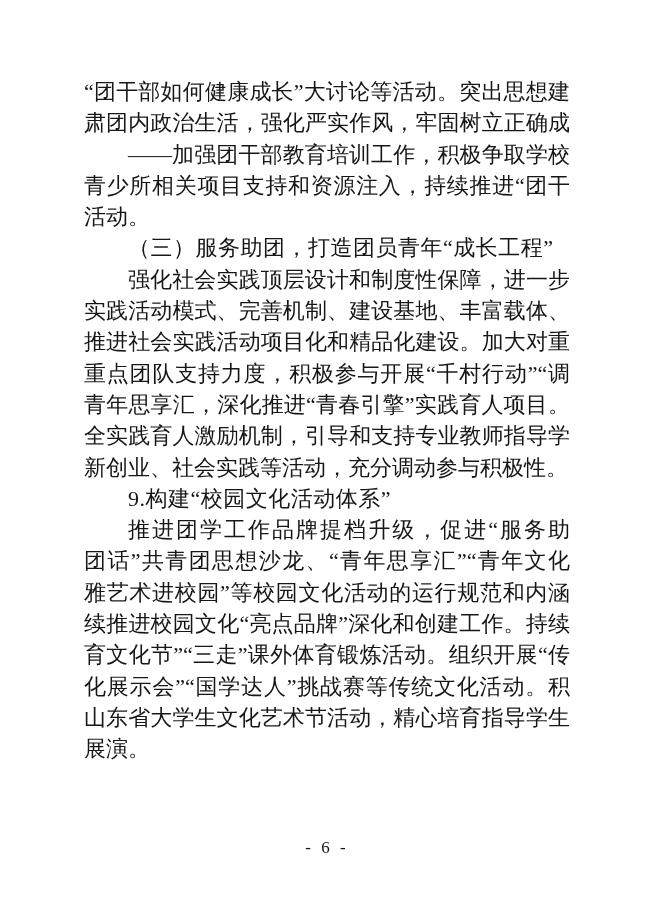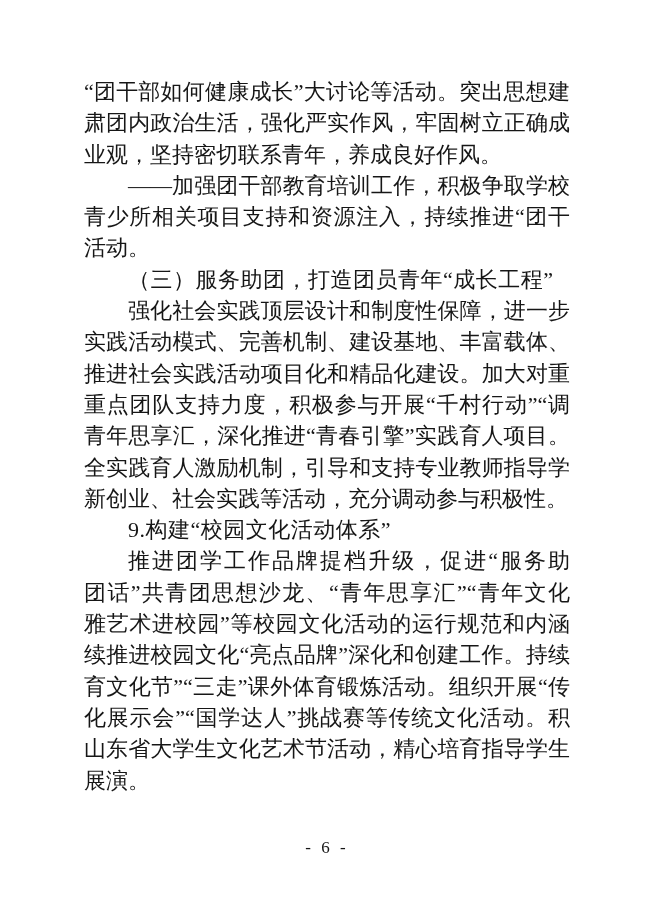--- a/index.html
+++ b/index.html
@@ -55,21 +55,20 @@
     font-family: "Liberation Serif", "DejaVu Serif", serif;
   }
 </style>
 </head>
 <body>
 
 <div class="page">
   <div class="text-block">
       <div class="line just">“团干部如何健康成长”大讨论等活动。突出思想建团，严</div>
       <div class="line just">肃团内政治生活，强化严实作风，牢固树立正确成长观、事</div>
-      <div class="line">业观，坚持密切联系青年，养成良好作风。</div>
       <div class="line just indent">——加强团干部教育培训工作，积极争取学校培训部、</div>
       <div class="line just">青少所相关项目支持和资源注入，持续推进“团干部讲团课”</div>
       <div class="line">活动。</div>
       <div class="line indent heading">（三）服务助团，打造团员青年“成长工程”</div>
       <div class="line just indent">强化社会实践顶层设计和制度性保障，进一步创新社会</div>
       <div class="line just">实践活动模式、完善机制、建设基地、丰富载体、拓宽渠道，</div>
       <div class="line just">推进社会实践活动项目化和精品化建设。加大对重点项目、</div>
       <div class="line just">重点团队支持力度，积极参与开展“千村行动”“调研山东”</div>
       <div class="line just">青年思享汇，深化推进“青春引擎”实践育人项目。建立健</div>
       <div class="line just">全实践育人激励机制，引导和支持专业教师指导学生开展创</div>

